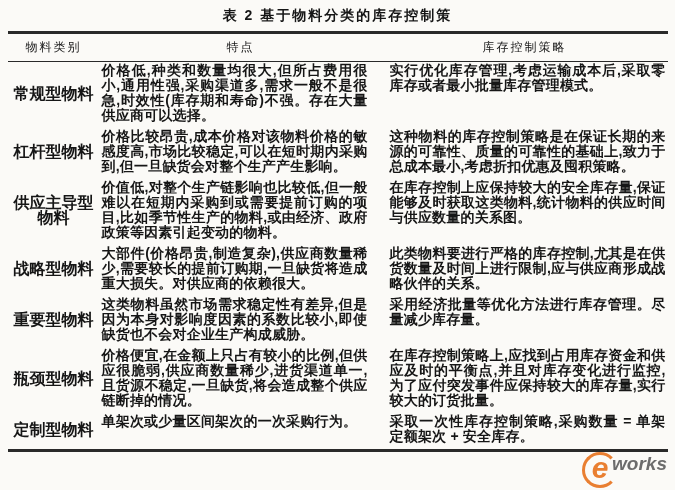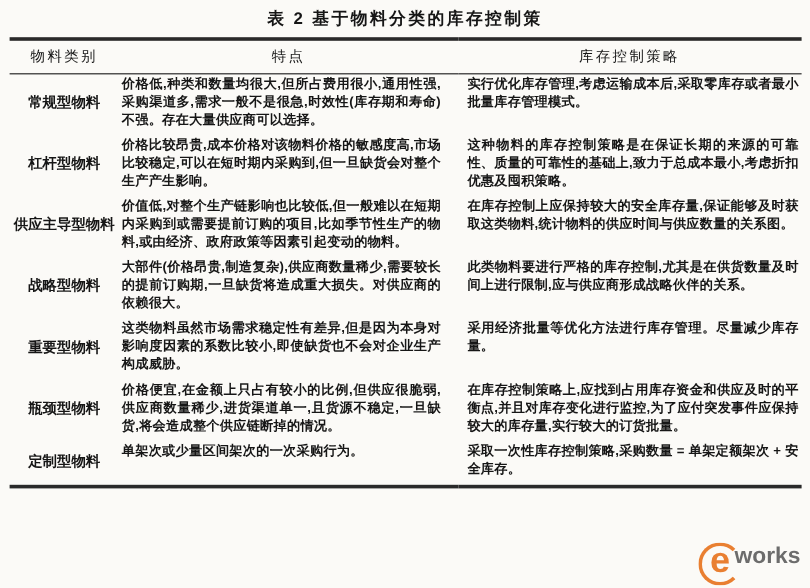--- a/index.html
+++ b/index.html
@@ -30,31 +30,31 @@
   thead th {
     border-top: 3px solid #2a2a2a;
     border-bottom: 1.5px solid #2a2a2a;
     font-size: 12px;
     font-weight: normal;
     letter-spacing: 2px;
     padding: 5px 0 5px 0;
     text-align: center;
   }
   td {
-    font-size: 11px;
+    font-size: 14px;
     line-height: 15px;
     font-weight: bold;
     letter-spacing: 0.2px;
     padding: 1px 0 5px 0;
   }
   td.cat {
     vertical-align: middle;
     text-align: center;
     letter-spacing: 0;
-    font-size: 12px;
+    font-size: 16px;
     padding-left: 2px; padding-right: 2px;
   }
   td.feat {
     vertical-align: top;
     text-align: justify;
     padding-right: 14px;
     padding-left: 2px;
   }
   td.strat {
     vertical-align: top;
@@ -63,20 +63,21 @@
     padding-right: 2px;
     margin-left: 36px;
   }
   tbody tr:last-child td { border-bottom: 3px solid #2a2a2a; }
 
   .logo {
     position: absolute;
     right: 8px; bottom: 2px;
     white-space: nowrap;
     opacity: 0.9;
+    font-style: italic;
     pointer-events: none;
   }
   .logo .e {
     color: #e8721c;
     font-weight: bold;
     font-size: 30px;
     display: inline-block;
     border: 3px solid #e8721c;
     border-right-color: transparent;
     border-radius: 50%;

